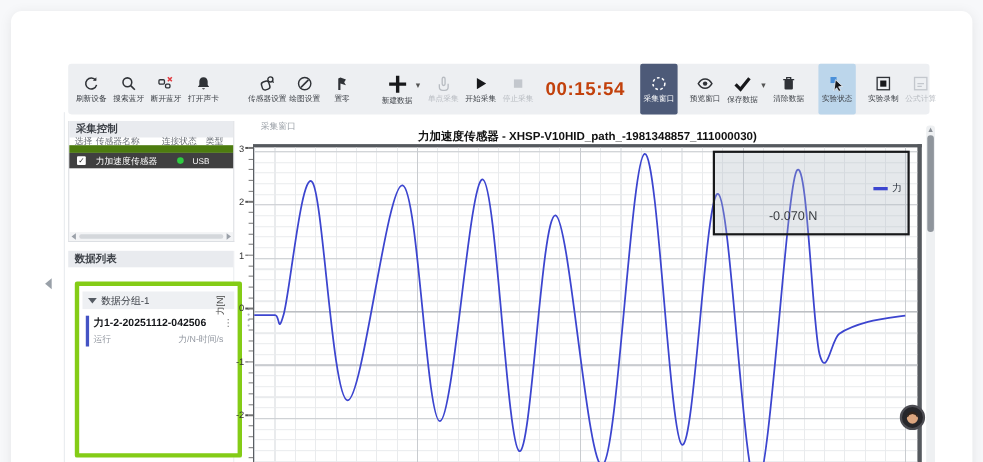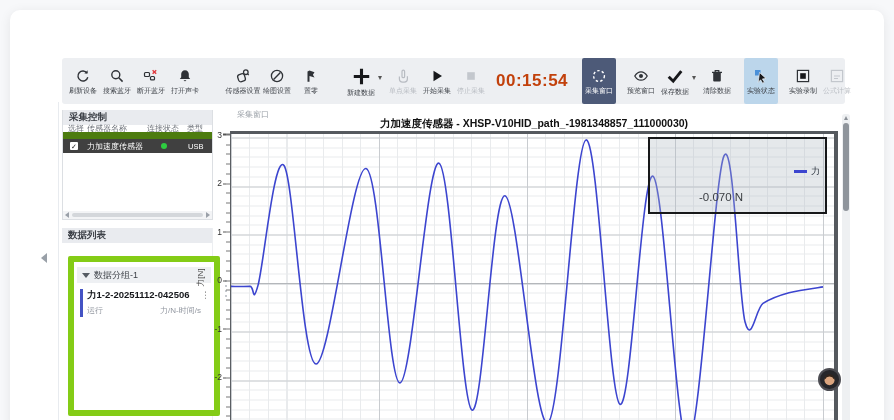--- a/index.html
+++ b/index.html
@@ -41,30 +41,30 @@
   .thead { display:flex; height:14px; align-items:center; font-size:8px; color:#6a6f77; border-bottom:7px solid #4d7c0f; }
   .thead span:nth-child(1){ width:24px; padding-left:5px; }
   .thead span:nth-child(2){ width:60px; }
   .thead span:nth-child(3){ width:40px; }
   .thead span:nth-child(4){ flex:1; }
   .sensor-row { display:flex; height:14px; align-items:center; background:#404040; color:#fff; font-size:8px; }
   .sensor-row .cb { width:8px; height:8px; background:#fff; border-radius:1px; margin-left:7px; margin-right:9px;
                     display:flex; align-items:center; justify-content:center; font-size:7px; color:#222; line-height:1; }
   .sensor-row .sname { width:60px; white-space:nowrap; overflow:hidden; }
   .sensor-row .dot { width:6px; height:6px; border-radius:50%; background:#2ecc40; margin-left:14px; }
-  .sensor-row .stype { flex:1; text-align:left; padding-left:21px; font-size:7.5px; }
+  .sensor-row .stype { flex:1; text-align:left; padding-left:8px; font-size:7.5px; }
   .hscroll { position:absolute; left:0; bottom:0; width:100%; height:8px; background:#f3f4f6;
              display:flex; align-items:center; justify-content:space-between; padding:0 2px; }
   .hscroll .arr-l { width:0;height:0;border-top:3px solid transparent;border-bottom:3px solid transparent;border-right:4px solid #9aa0a8; }
   .hscroll .arr-r { width:0;height:0;border-top:3px solid transparent;border-bottom:3px solid transparent;border-left:4px solid #9aa0a8; }
   .hscroll .thumb { flex:1; height:4px; margin:0 3px; background:#d4d7db; border-radius:2px; }
 
   #datalist-panel { top:218px; height:202px; border-right:1px solid #eceef1; }
   .dl-card { position:absolute; left:6px; top:28px; width:152px; height:160px; background:#fff;
-             border:6px solid #84cc16; border-radius:2px; padding-top:5px; }
+             border:4px solid #84cc16; border-radius:2px; padding-top:5px; }
   .group-row { height:16px; margin:0 3px; background:#eef0f3; display:flex; align-items:center;
                font-size:9px; color:#3a3e45; padding:0 5px; gap:4px; }
   .group-row .tri { width:0;height:0;border-left:4px solid transparent;border-right:4px solid transparent;border-top:5px solid #555b63; }
   .dl-item { position:relative; margin:4px 3px 0 3px; padding:2px 10px 3px 10px; }
   .dl-item .bar { position:absolute; left:3px; top:2px; bottom:2px; width:3px; background:#4453c4; }
   .dl-item .title { font-size:9.5px; font-weight:bold; color:#14161a; white-space:nowrap; }
   .dl-item .sub { display:flex; justify-content:space-between; font-size:8px; color:#9297a0; margin-top:3px; }
   .dl-item .more { position:absolute; right:1px; top:3px; font-size:9px; color:#777; }
 
   .splitter-dots { position:absolute; left:215px; top:270px; display:flex; flex-direction:column; gap:3px; }

